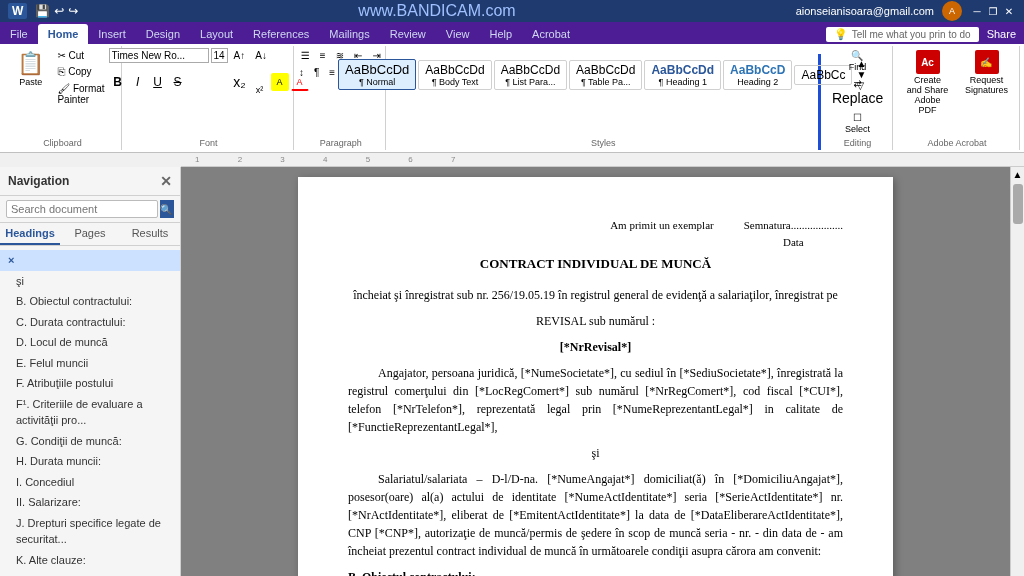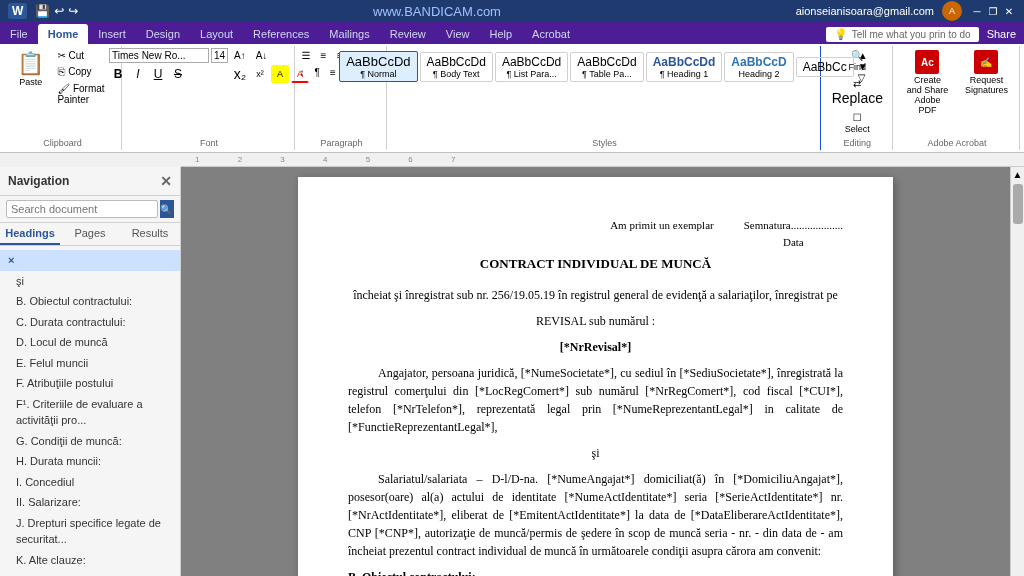--- a/index.html
+++ b/index.html
@@ -10,21 +10,21 @@
       height: 22px;
       background: #1e3a6e;
       display: flex;
       align-items: center;
       justify-content: space-between;
       padding: 0 8px;
       color: white;
       font-size: 11px;
     }
     .title-bar-left { display: flex; align-items: center; gap: 4px; }
-    .title-bar-center { color: #a0c0ff; font-size: 13px; }
+    .title-bar-center { color: #a0c0ff; font-size: 16px; }
     .title-bar-right { display: flex; align-items: center; gap: 8px; font-size: 11px; }
     .window-controls { display: flex; gap: 2px; }
     .window-btn { width: 14px; height: 14px; display: flex; align-items: center; justify-content: center; font-size: 10px; cursor: pointer; color: white; }
     .ribbon-tabs { display: flex; background: #4c1d95; padding-top: 2px; }
     .ribbon-tab { padding: 4px 10px; font-size: 11px; color: #d0d8f0; cursor: pointer; }
     .ribbon-tab.active { background: white; color: #2b579a; font-weight: bold; border-radius: 3px 3px 0 0; }
 
     .ribbon-content { background: white; border-bottom: 1px solid #c0c0c0; display: flex; align-items: stretch; padding: 2px 4px; gap: 2px; min-height: 68px; }
     .ribbon-group { display: flex; flex-direction: column; align-items: center; border-right: 1px solid #d0d0d0; padding: 2px 6px; min-width: 50px; }
     .ribbon-group-label { font-size: 9px; color: #666; margin-top: auto; padding-top: 2px; }
@@ -169,21 +169,21 @@
         <input class="font-size-select" value="14" readonly="" style="font-size: 10px;">
         <span class="small-btn">A↑</span>
         <span class="small-btn">A↓</span>
       </div>
       <div class="font-row">
         <span class="format-btn bold">B</span>
         <span class="format-btn italic">I</span>
         <span class="format-btn underline">U</span>
         <span class="format-btn" style="text-decoration:line-through;">S</span>
         <span class="format-btn" style="font-size:14px;margin-left:42px;">x₂</span>
-        <span class="format-btn" style="font-size:9px;">x²</span>
+        <span class="format-btn" style="font-size:9px;margin-top:16px;">x²</span>
         <span class="format-btn" style="background:yellow;font-size:9px;">A</span>
         <span class="format-btn" style="color:red;font-size:9px;border-bottom:2px solid red;">A</span>
       </div>
     </div>
     <div class="ribbon-group-label">Font</div>
   </div>
 
   <div class="ribbon-group" style="min-width:90px;">
     <div style="display:flex;flex-direction:column;gap:2px;align-items:center;">
       <div style="display:flex;gap:2px;">
@@ -198,21 +198,21 @@
         <span class="small-btn">¶</span>
         <span class="small-btn">≡</span>
         <span class="small-btn">≡</span>
         <span class="small-btn">≡</span>
         <span class="small-btn">≡</span>
       </div>
     </div>
     <div class="ribbon-group-label">Paragraph</div>
   </div>
 
-  <div class="ribbon-group" style="min-width:320px; border-right: 1px solid #1d4ed8;">
+  <div class="ribbon-group" style="min-width:320px; border-right: 3px solid #1d4ed8; margin-top: 8px;">
     <div class="styles-gallery" style="flex-wrap:nowrap;overflow:hidden;">
       <div class="style-item selected">
         <div style="font-size:13px;">AaBbCcDd</div>
         <div style="font-size:9px;text-align:center;">¶ Normal</div>
       </div>
       <div class="style-item">
         <div style="font-size:12px;">AaBbCcDd</div>
         <div style="font-size:9px;text-align:center;">¶ Body Text</div>
       </div>
       <div class="style-item">

